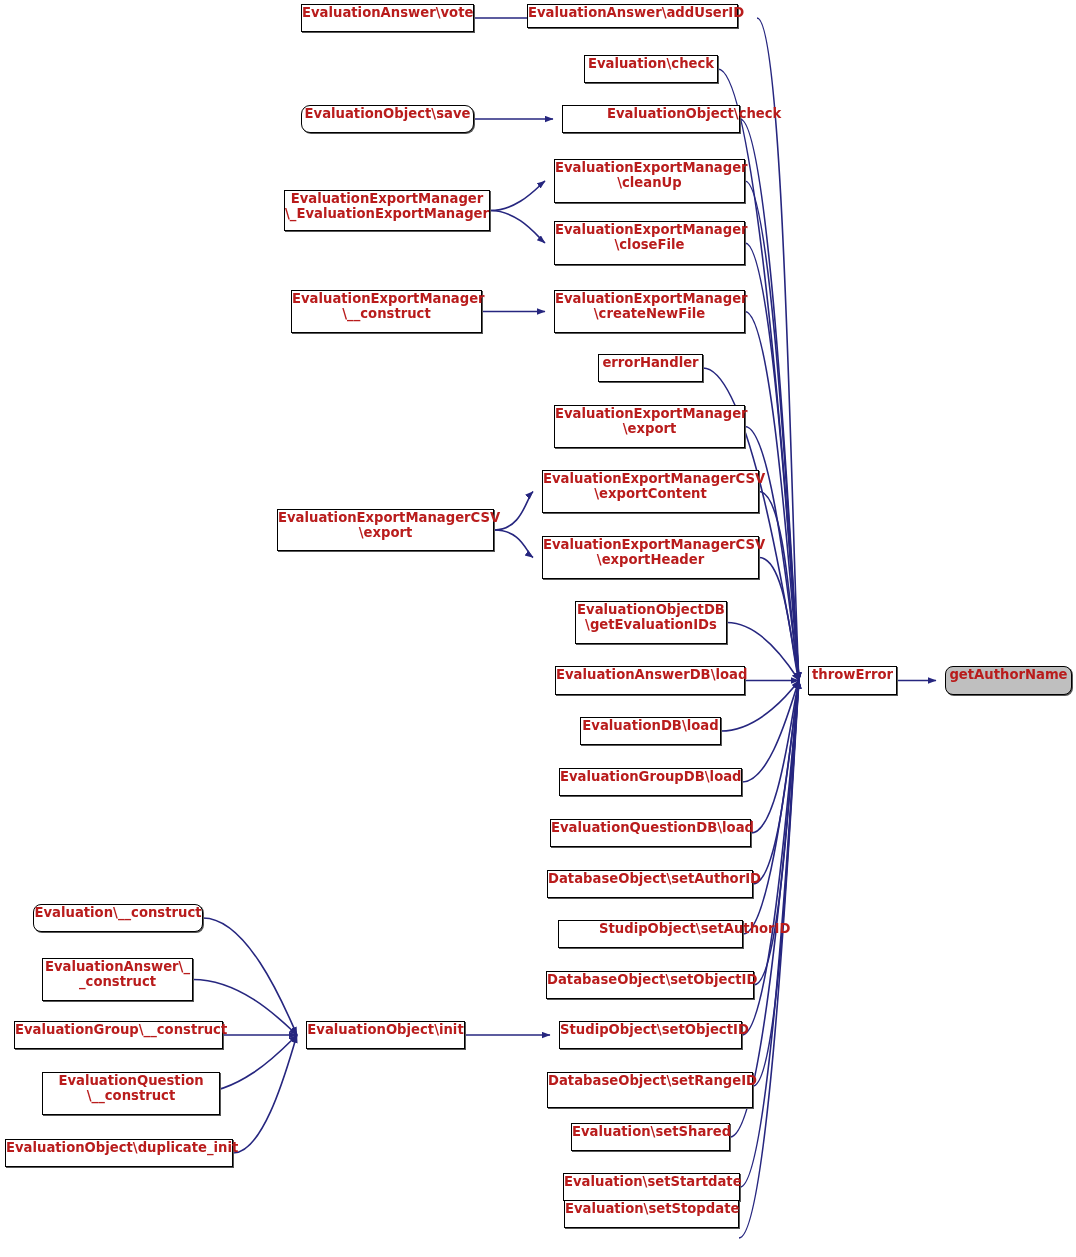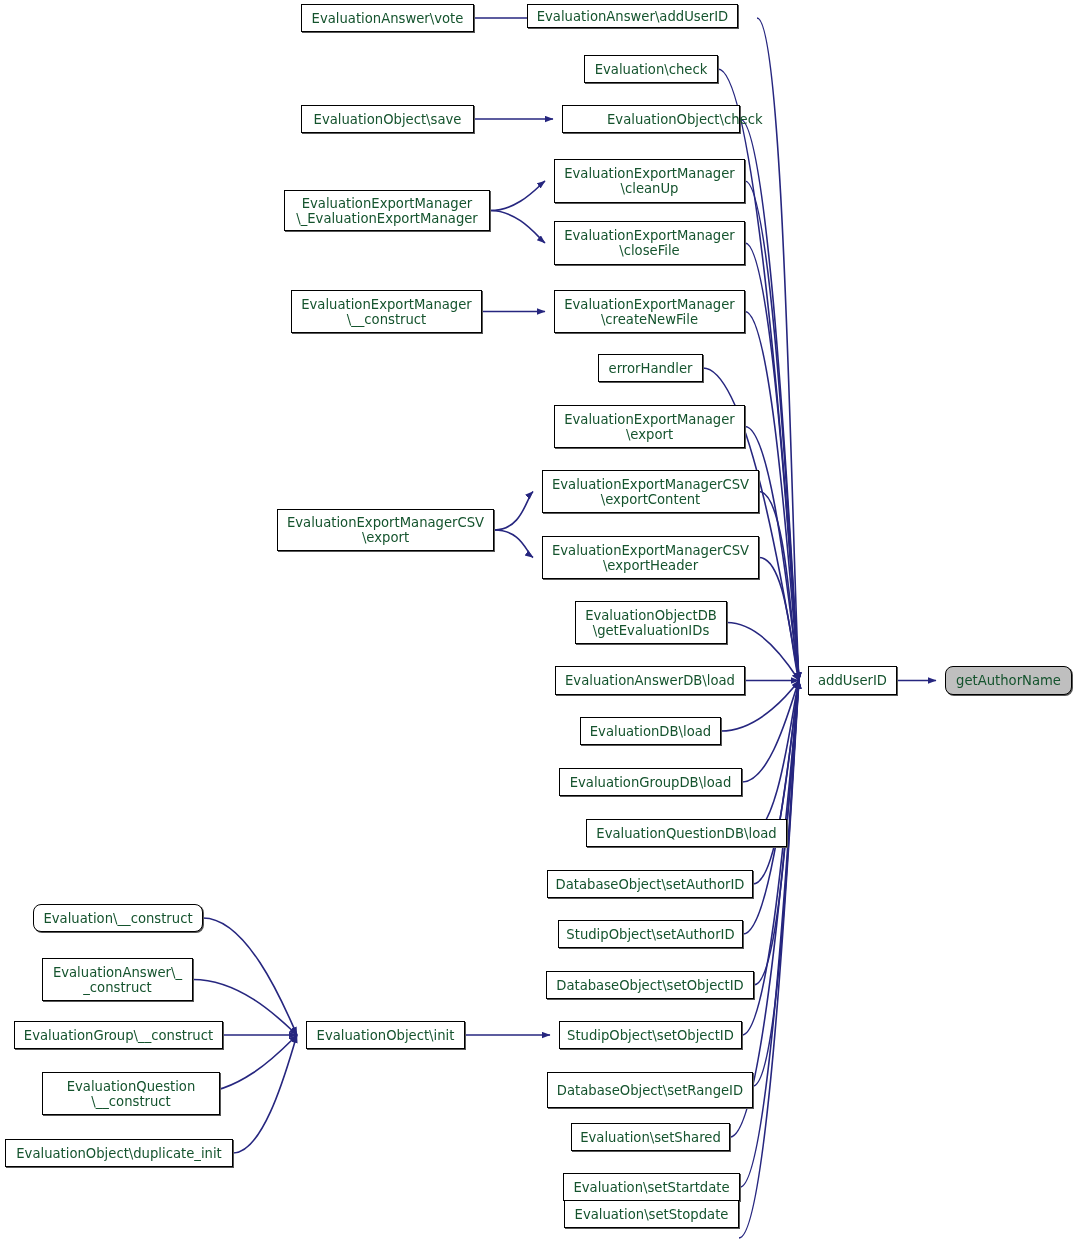--- a/index.html
+++ b/index.html
@@ -5,29 +5,30 @@
 <style>
   html,body{margin:0;padding:0;background:#ffffff;}
   body{font-family:"DejaVu Sans","Liberation Sans",sans-serif;}
   #canvas{position:relative;width:1076px;height:1257px;background:#ffffff;overflow:hidden;}
   svg.edges{position:absolute;left:0;top:0;width:1076px;height:1257px;pointer-events:none;}
   .node{
     position:absolute;
     box-sizing:border-box;
     border:1px solid #000000;
     background:#ffffff;
-    color:#14532d;
+    color:#b91c1c;
     font-size:13.2px;
     line-height:15px;
     display:flex;
-    align-items:center;
+    align-items:flex-start;
     justify-content:center;
     text-align:center;
     white-space:pre;
     box-shadow:1px 1px 0 0 #565656;
+    font-weight:bold;
   }
   .node.highlight{background:#bfbfbf;}
   .node-label{display:block;width:100%;}
 </style>
 </head>
 <body>
 
 <div id="canvas">
   <svg class="edges" viewBox="0 0 1076 1257">
     <defs>
@@ -72,21 +73,21 @@
         <path d="M730,1137 C765.1,1137 792,762.67 799,680.5" marker-end="url(#arrow)"></path>
         <path d="M740,1187 C770.6,1187 792,771.67 799,680.5" marker-end="url(#arrow)"></path>
         <path d="M739,1238 C770.05,1238 792,780.85 799,680.5" marker-end="url(#arrow)"></path>
         <path d="M897,680.5 L936,680.5" marker-end="url(#arrow)"></path>
       </g>
   </svg>
   <div id="node-layer">
       <div class="node" style="left: 301px; top: 4px; width: 173px; height: 28px;"><span class="node-label">EvaluationAnswer\vote</span></div>
       <div class="node" style="left: 527px; top: 4px; width: 211px; height: 24px;"><span class="node-label">EvaluationAnswer\addUserID</span></div>
       <div class="node" style="left: 584px; top: 55px; width: 134px; height: 28px;"><span class="node-label">Evaluation\check</span></div>
-      <div class="node" style="left: 301px; top: 105px; width: 173px; height: 28px;"><span class="node-label">EvaluationObject\save</span></div>
+      <div class="node" style="left: 301px; top: 105px; width: 173px; height: 28px; border-radius: 9px;"><span class="node-label">EvaluationObject\save</span></div>
       <div class="node" style="left: 562px; top: 105px; width: 178px; height: 28px; padding-left: 44px;"><span class="node-label">EvaluationObject\check</span></div>
       <div class="node" style="left: 284px; top: 190px; width: 206px; height: 41px;"><span class="node-label">EvaluationExportManager
 \_EvaluationExportManager</span></div>
       <div class="node" style="left: 554px; top: 159px; width: 191px; height: 44px;"><span class="node-label">EvaluationExportManager
 \cleanUp</span></div>
       <div class="node" style="left: 554px; top: 221px; width: 191px; height: 44px;"><span class="node-label">EvaluationExportManager
 \closeFile</span></div>
       <div class="node" style="left: 291px; top: 290px; width: 191px; height: 43px;"><span class="node-label">EvaluationExportManager
 \__construct</span></div>
       <div class="node" style="left: 554px; top: 290px; width: 191px; height: 43px;"><span class="node-label">EvaluationExportManager
@@ -96,27 +97,27 @@
 \export</span></div>
       <div class="node" style="left: 542px; top: 470px; width: 217px; height: 43px;"><span class="node-label">EvaluationExportManagerCSV
 \exportContent</span></div>
       <div class="node" style="left: 277px; top: 509px; width: 217px; height: 42px;"><span class="node-label">EvaluationExportManagerCSV
 \export</span></div>
       <div class="node" style="left: 542px; top: 536px; width: 217px; height: 43px;"><span class="node-label">EvaluationExportManagerCSV
 \exportHeader</span></div>
       <div class="node" style="left: 575px; top: 601px; width: 152px; height: 43px;"><span class="node-label">EvaluationObjectDB
 \getEvaluationIDs</span></div>
       <div class="node" style="left: 555px; top: 666px; width: 190px; height: 29px;"><span class="node-label">EvaluationAnswerDB\load</span></div>
-      <div class="node" style="left: 808px; top: 666px; width: 89px; height: 29px;"><span class="node-label">addUserID</span></div>
+      <div class="node" style="left: 808px; top: 666px; width: 89px; height: 29px;"><span class="node-label">throwError</span></div>
       <div class="node highlight" style="left: 945px; top: 666px; width: 127px; height: 29px; border-radius: 8px;"><span class="node-label">getAuthorName</span></div>
       <div class="node" style="left: 580px; top: 717px; width: 141px; height: 28px;"><span class="node-label">EvaluationDB\load</span></div>
       <div class="node" style="left: 559px; top: 768px; width: 183px; height: 28px;"><span class="node-label">EvaluationGroupDB\load</span></div>
-      <div class="node" style="left: 550px; top: 819px; width: 201px; height: 28px; margin-left: 36px;"><span class="node-label">EvaluationQuestionDB\load</span></div>
+      <div class="node" style="left: 550px; top: 819px; width: 201px; height: 28px;"><span class="node-label">EvaluationQuestionDB\load</span></div>
       <div class="node" style="left: 547px; top: 870px; width: 206px; height: 28px;"><span class="node-label">DatabaseObject\setAuthorID</span></div>
-      <div class="node" style="left: 558px; top: 920px; width: 185px; height: 28px;"><span class="node-label">StudipObject\setAuthorID</span></div>
+      <div class="node" style="left: 558px; top: 920px; width: 185px; height: 28px; padding-left: 40px;"><span class="node-label">StudipObject\setAuthorID</span></div>
       <div class="node" style="left: 546px; top: 971px; width: 208px; height: 28px;"><span class="node-label">DatabaseObject\setObjectID</span></div>
       <div class="node" style="left: 559px; top: 1021px; width: 183px; height: 28px;"><span class="node-label">StudipObject\setObjectID</span></div>
       <div class="node" style="left: 547px; top: 1072px; width: 206px; height: 36px;"><span class="node-label">DatabaseObject\setRangeID</span></div>
       <div class="node" style="left: 571px; top: 1123px; width: 159px; height: 28px;"><span class="node-label">Evaluation\setShared</span></div>
       <div class="node" style="left: 563px; top: 1173px; width: 177px; height: 28px;"><span class="node-label">Evaluation\setStartdate</span></div>
       <div class="node" style="left: 564px; top: 1188px; width: 175px; height: 28px; margin-top: 12px;"><span class="node-label">Evaluation\setStopdate</span></div>
       <div class="node" style="left: 33px; top: 904px; width: 170px; height: 28px; border-radius: 8px;"><span class="node-label">Evaluation\__construct</span></div>
       <div class="node" style="left: 42px; top: 958px; width: 151px; height: 43px;"><span class="node-label">EvaluationAnswer\_
 _construct</span></div>
       <div class="node" style="left: 14px; top: 1021px; width: 209px; height: 28px;"><span class="node-label">EvaluationGroup\__construct</span></div>

